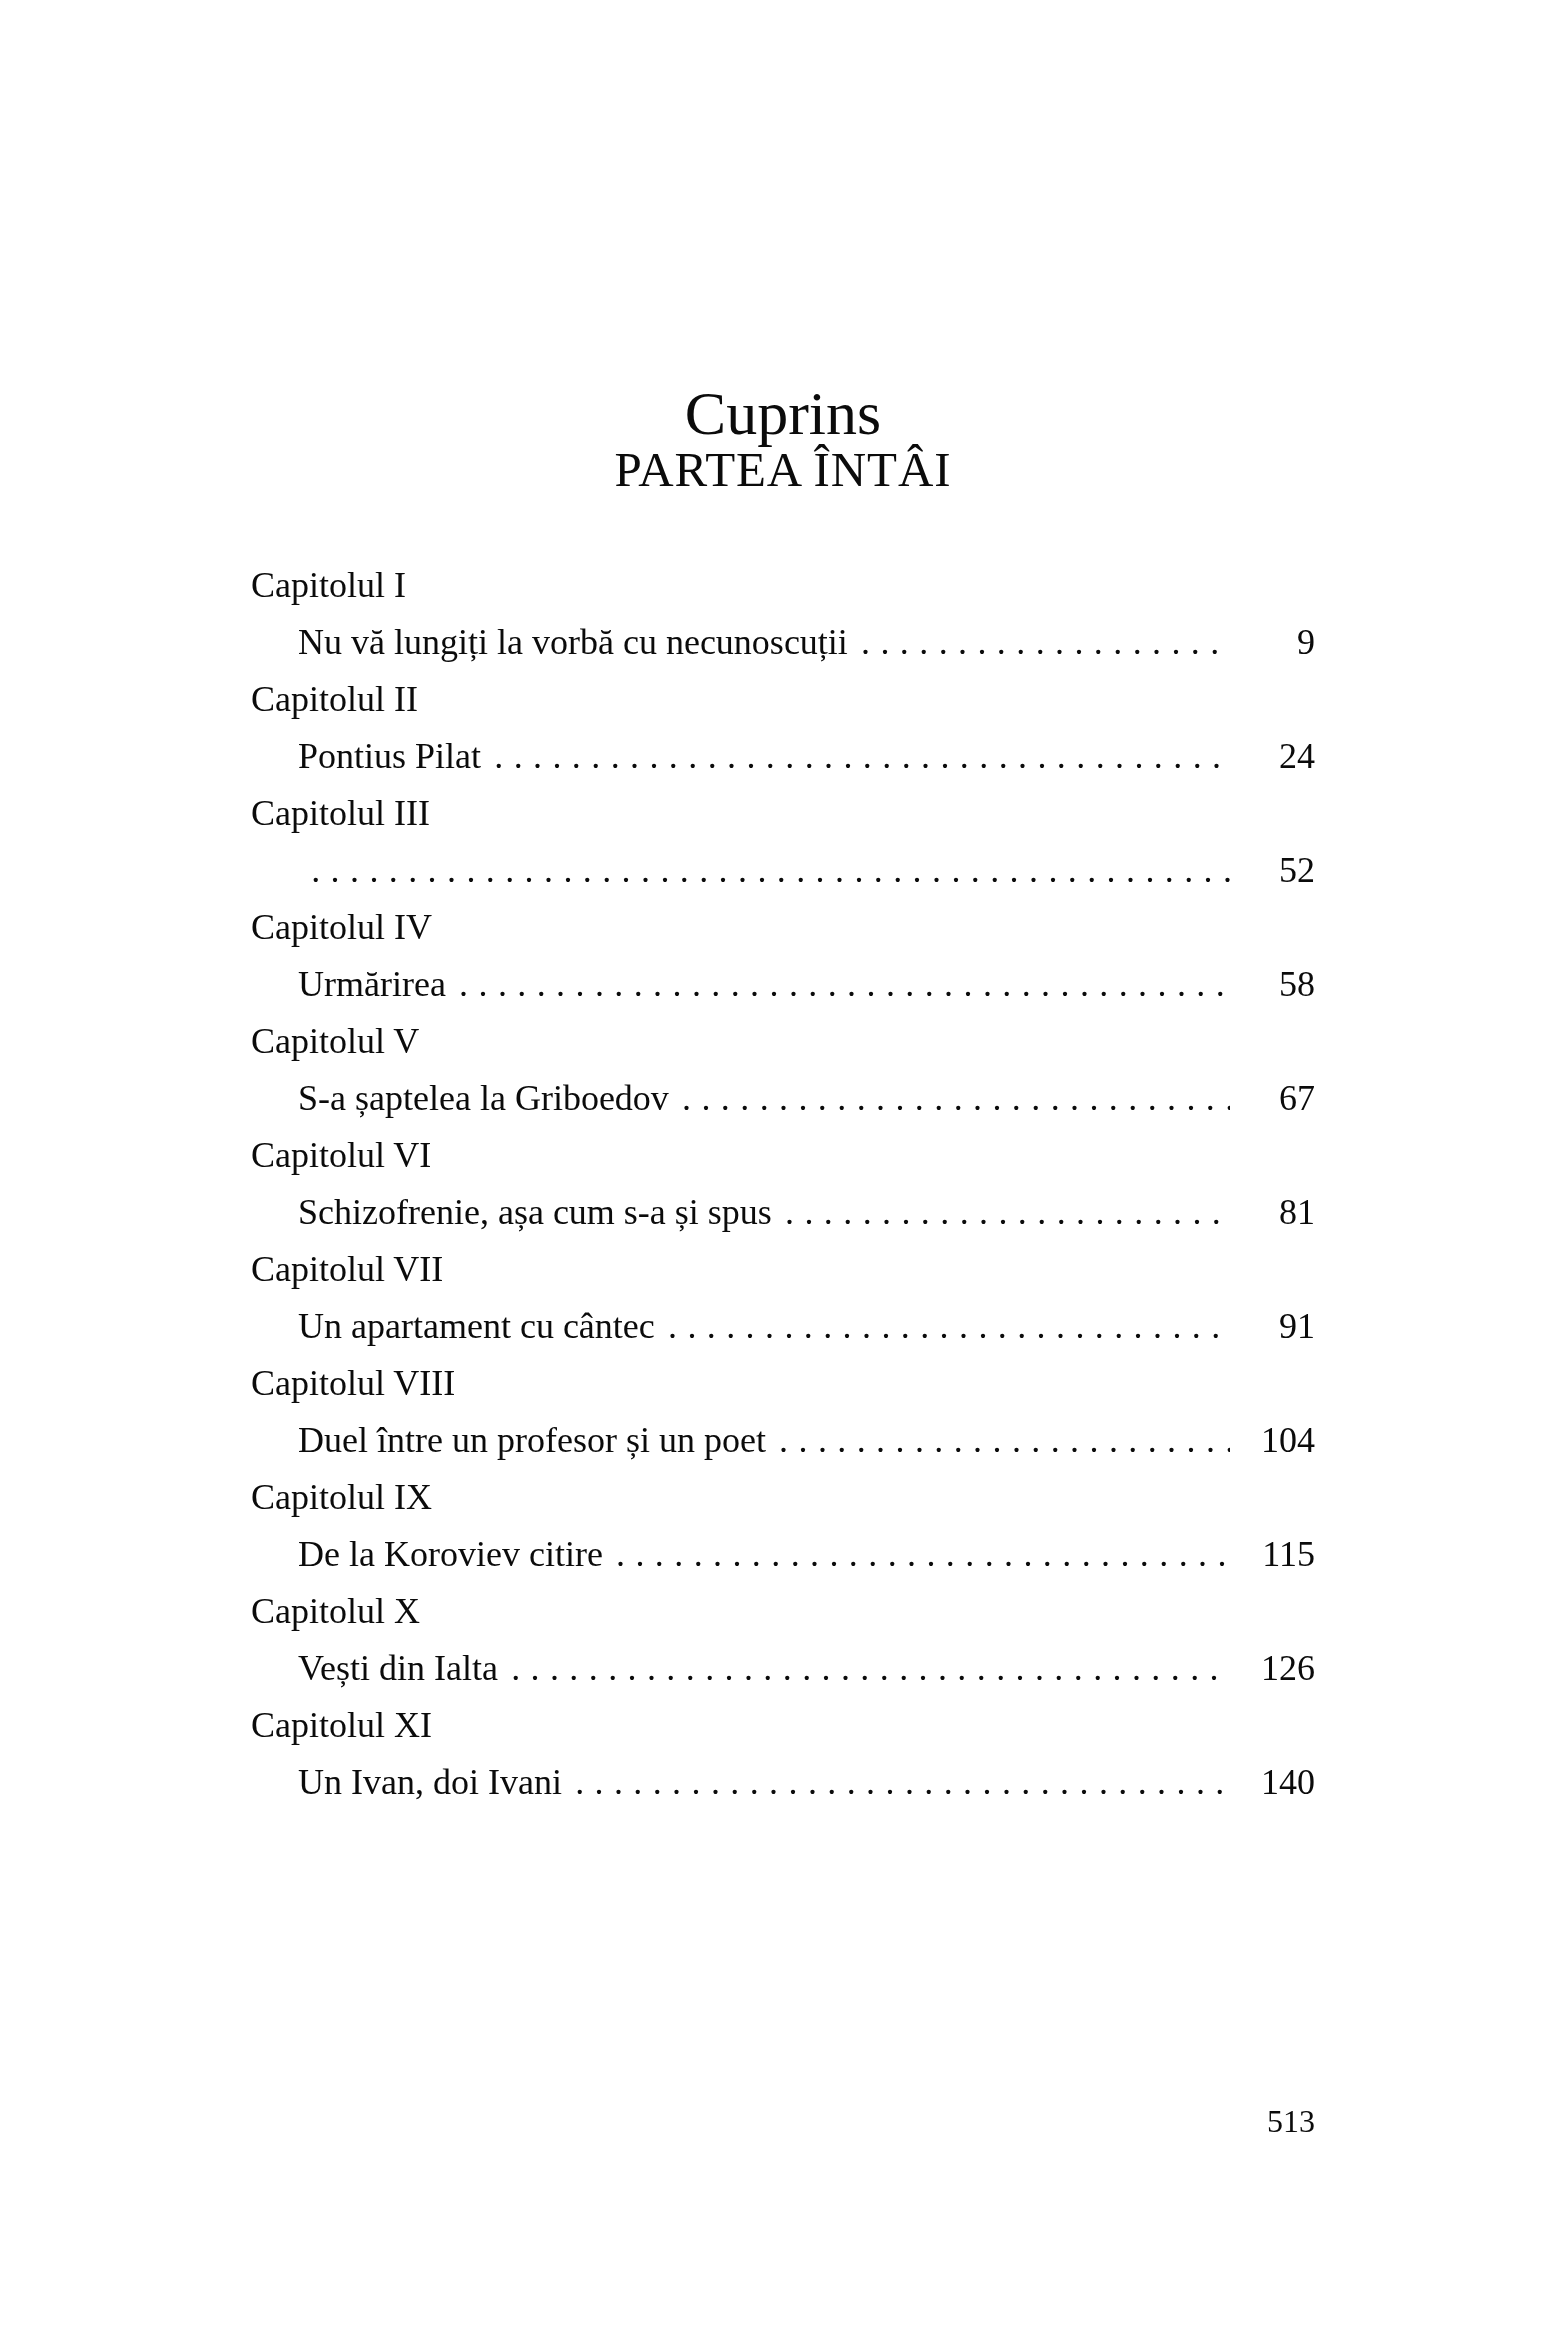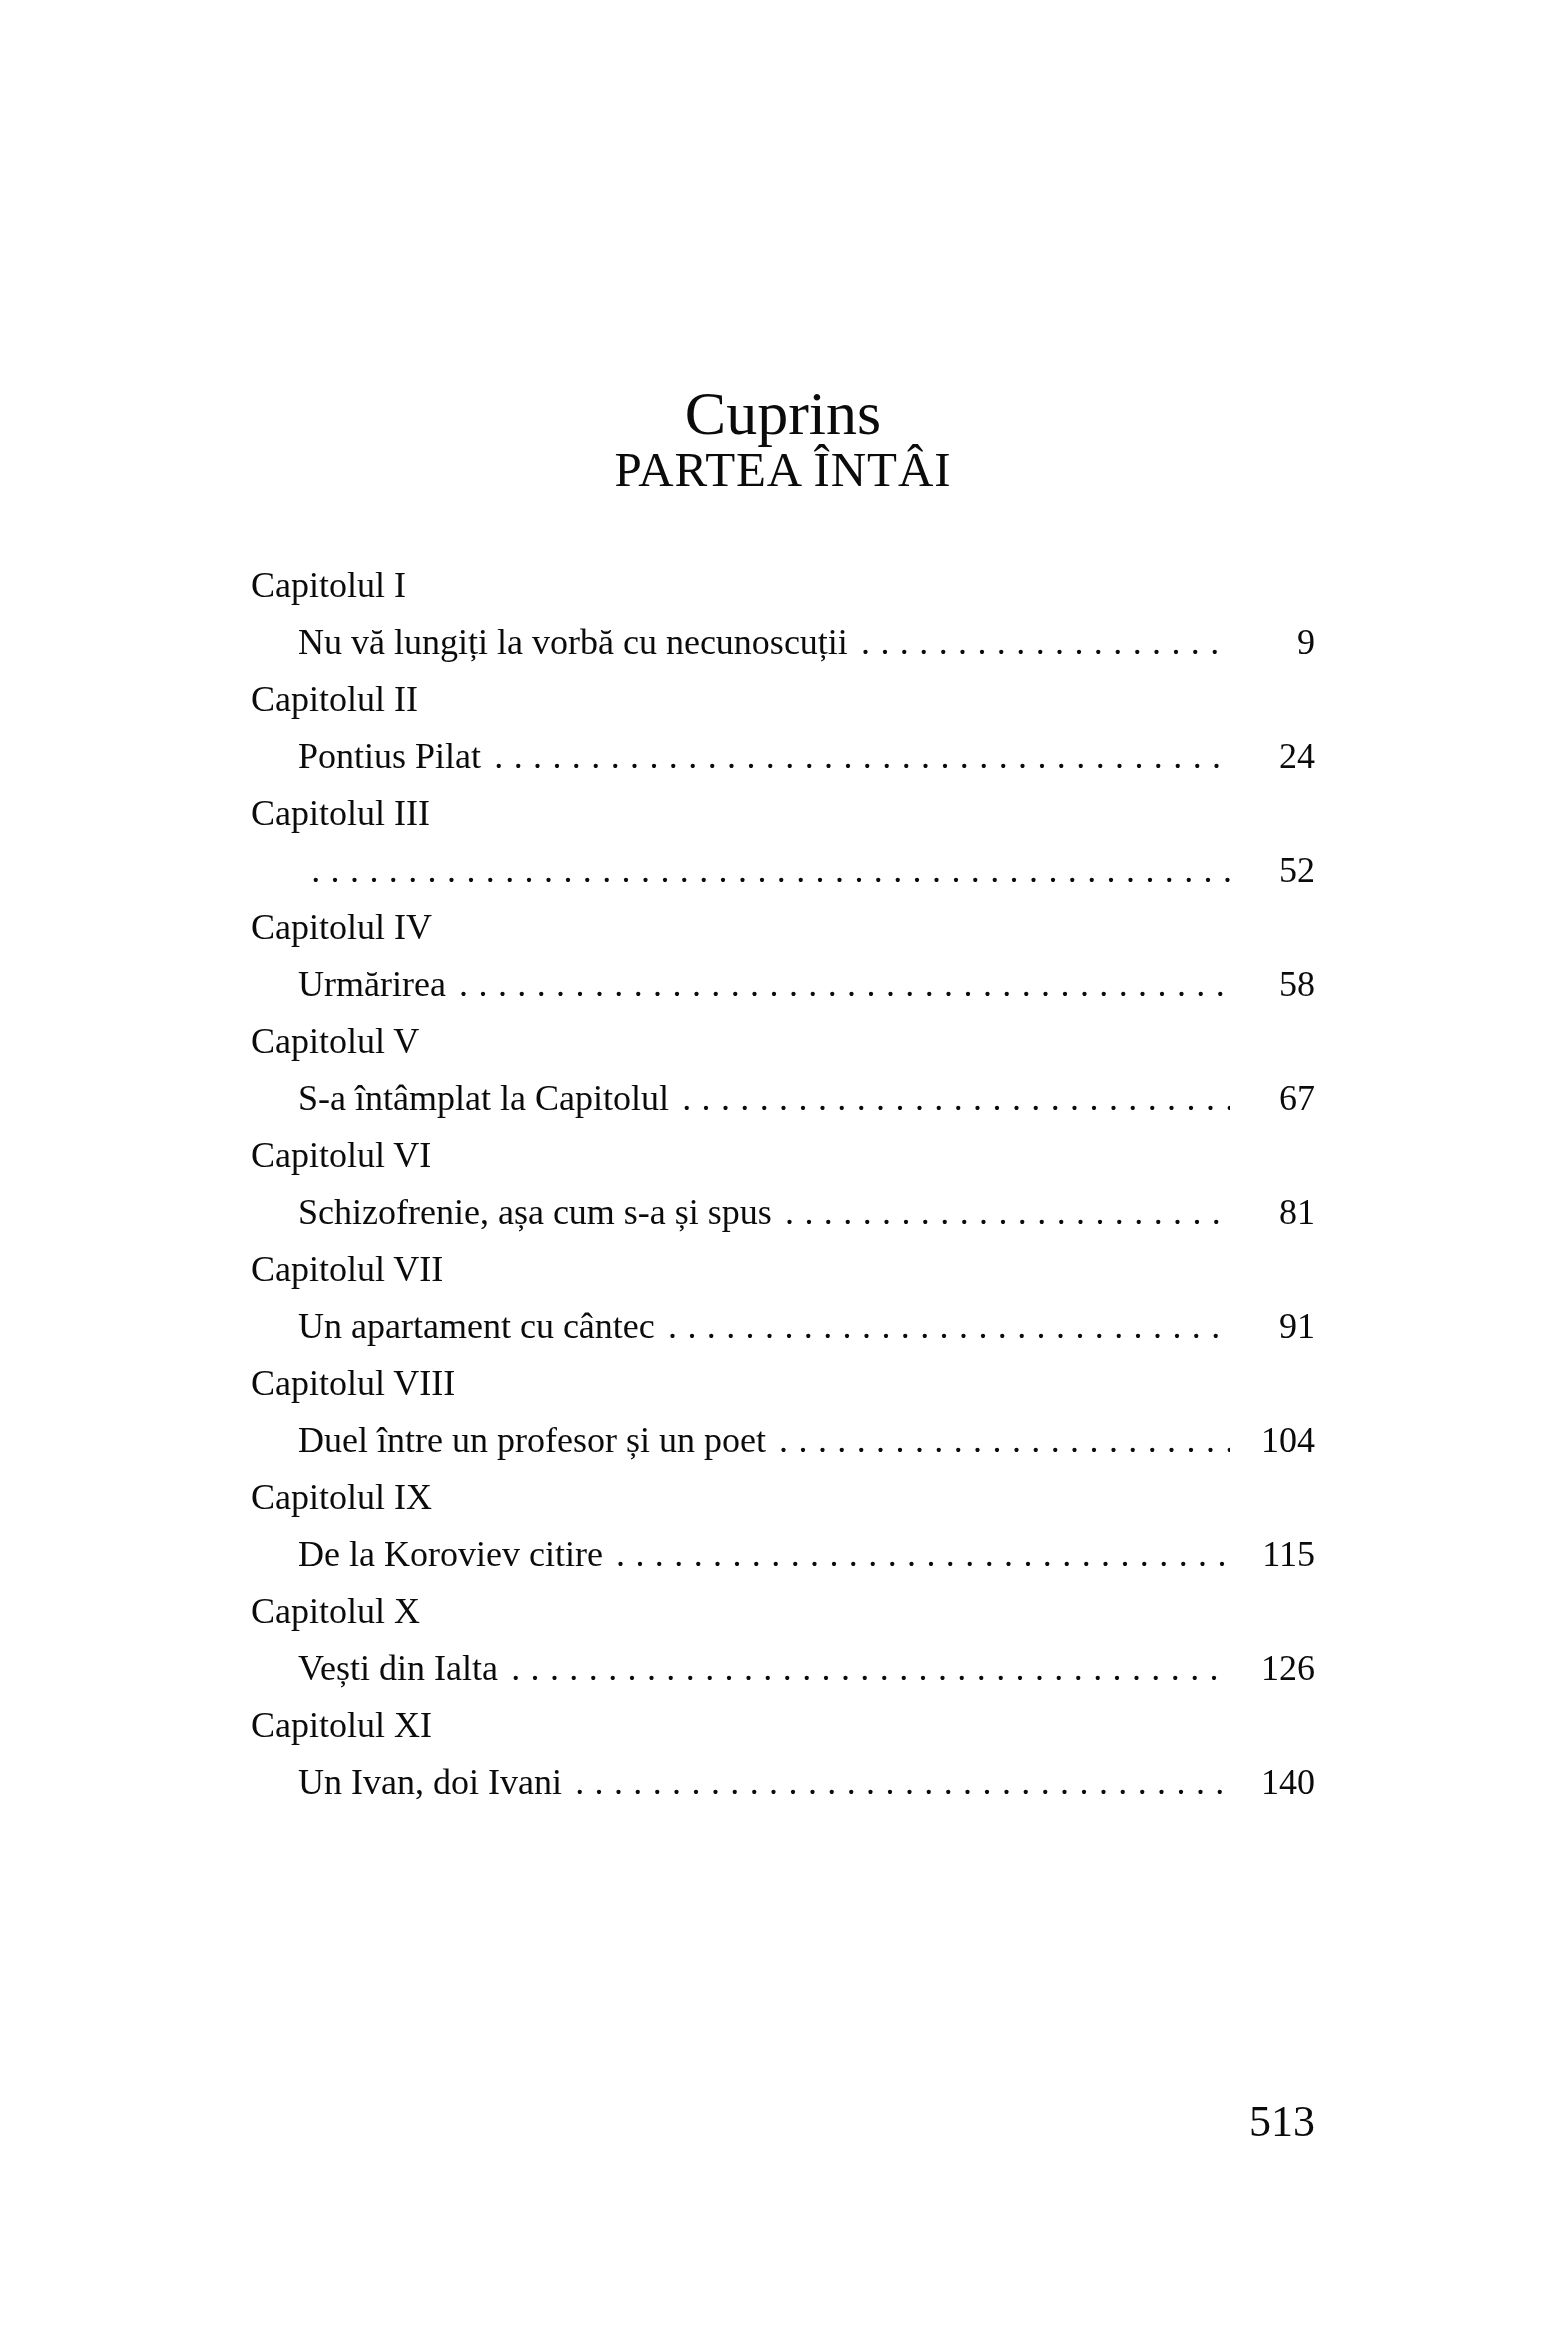--- a/index.html
+++ b/index.html
@@ -76,21 +76,21 @@
   .pagenum {
     flex: 0 0 auto;
     min-width: 68px;
     text-align: right;
     white-space: nowrap;
   }
   .folio {
     position: absolute;
     top: 2093px;
     right: 250px;
-    font-size: 44px;
+    font-size: 32px;
     line-height: 57px;
     margin-left: 48px;
   }
 </style>
 </head>
 <body>
 
 <div class="page">
   <div class="content">
 
@@ -130,21 +130,21 @@
     <div class="title-line">
       <span class="title-text">Urmărirea</span>
       <span class="leader"></span>
       <span class="pagenum">58</span>
     </div>
   </div>
 
   <div class="toc-entry">
     <div class="chapter-line">Capitolul V</div>
     <div class="title-line">
-      <span class="title-text">S-a întâmplat la Capitolul</span>
+      <span class="title-text">S-a șaptelea la Griboedov</span>
       <span class="leader"></span>
       <span class="pagenum">67</span>
     </div>
   </div>
 
   <div class="toc-entry">
     <div class="chapter-line">Capitolul VI</div>
     <div class="title-line">
       <span class="title-text">Schizofrenie, așa cum s-a și spus</span>
       <span class="leader"></span>

